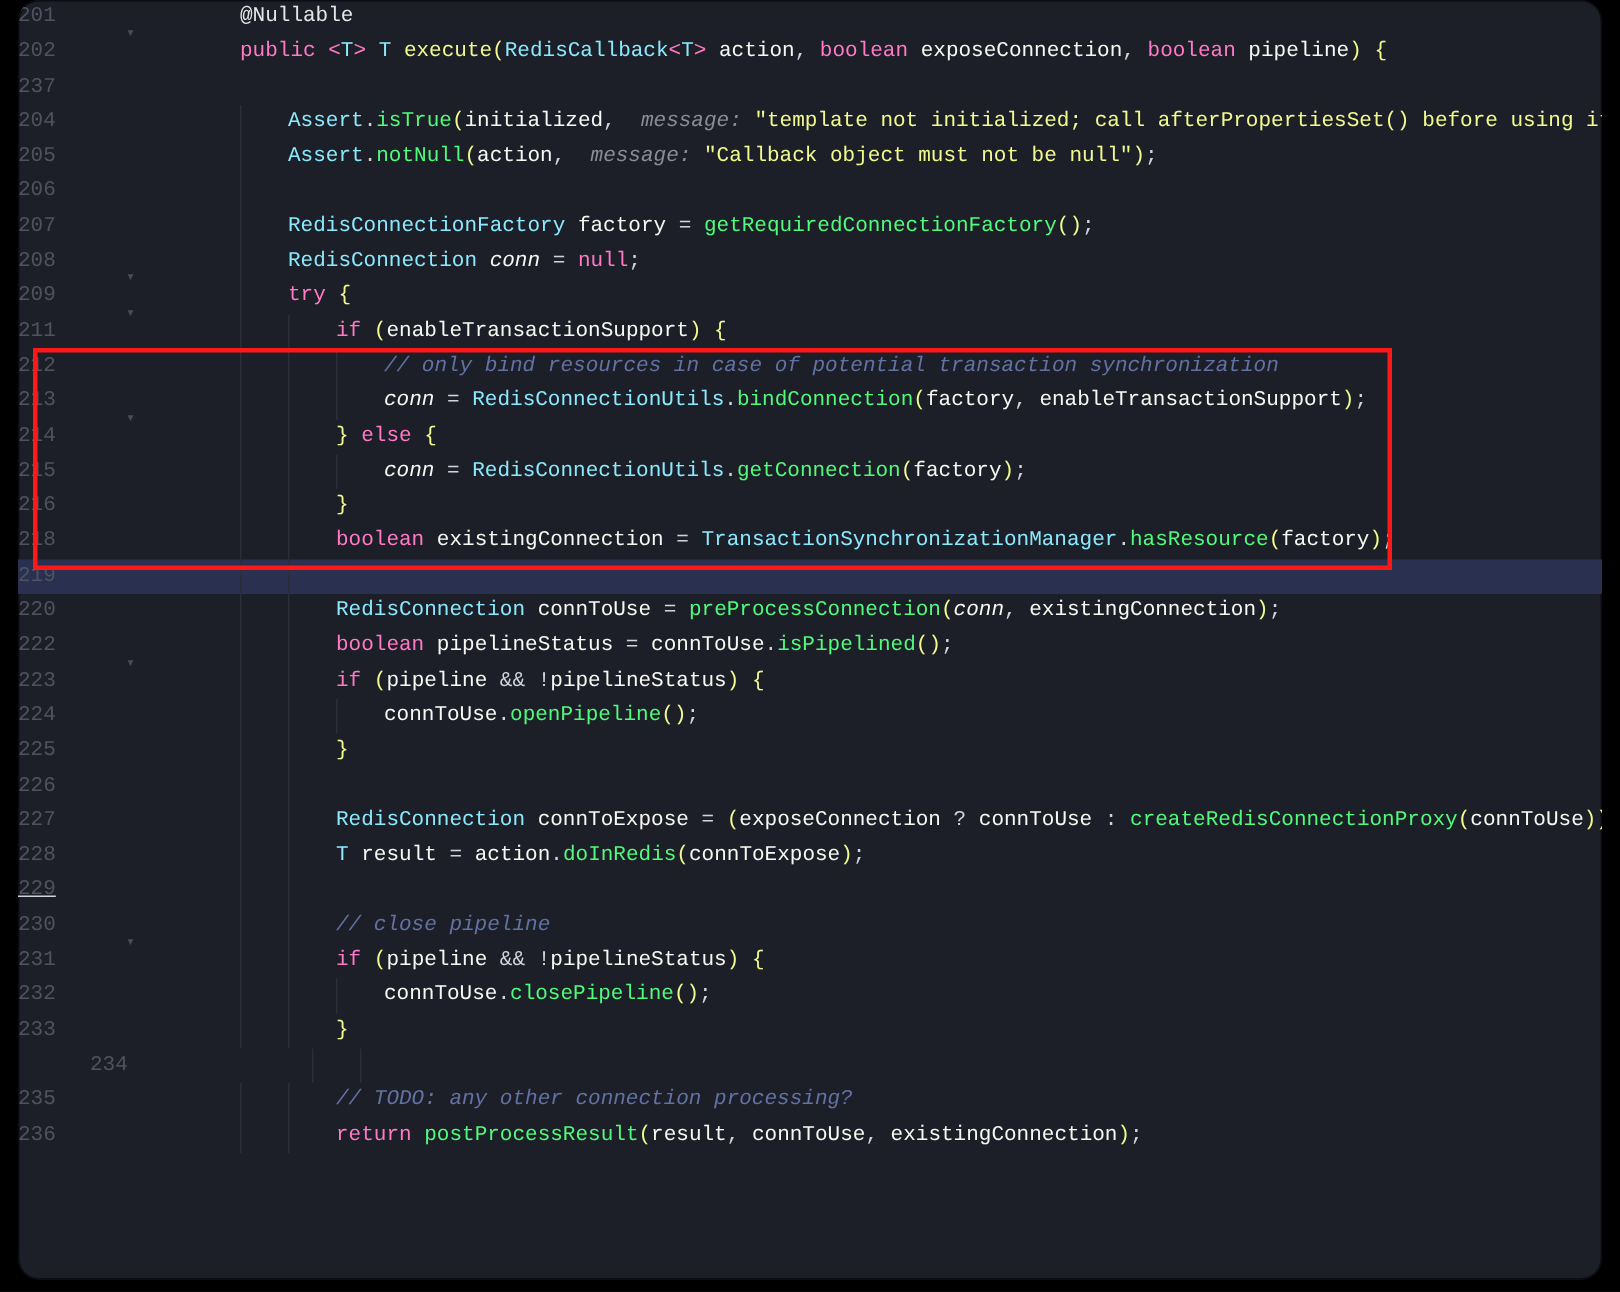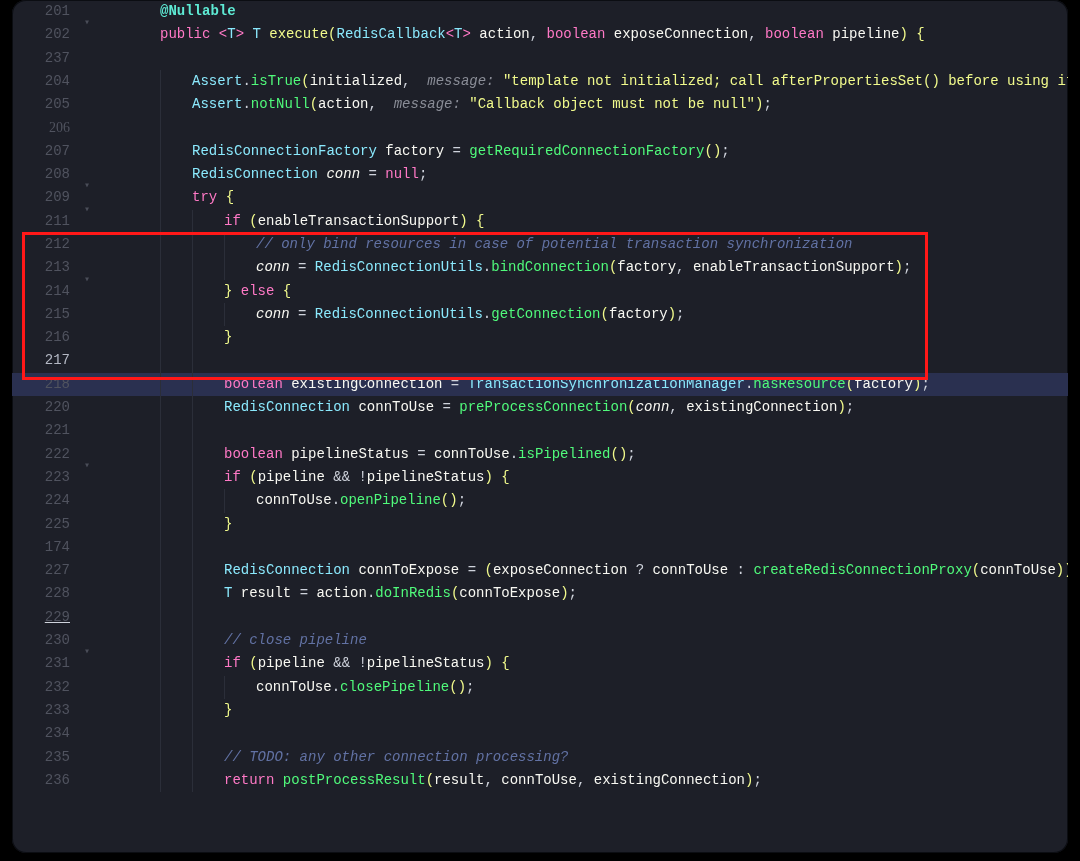--- a/index.html
+++ b/index.html
@@ -29,21 +29,21 @@
     line-height: 23.3px;
     color: #cfd3dc;
   }
   .line {
     display: flex;
     align-items: flex-start;
     white-space: pre;
   }
   .gutter {
     width: 58px;
-    text-align: right;
+    text-align: left;
     color: #50535f;
     padding-right: 8px;
     flex: 0 0 58px;
     user-select: none;
   }
   .gutter.cur { color: #b4b8c4; }
   .fold {
     width: 30px;
     flex: 0 0 30px;
     position: relative;
@@ -80,21 +80,21 @@
   .type { color: #8be9fd; }      
   .ident{ color: #f8f8f2; }      
   .italv{ color: #f8f8f2; font-style: italic; } 
   .func { color: #50fa7b; }      
   .decl { color: #f1fa8c; }      
   .str  { color: #f1fa8c; }
   .paren{ color: #f1fa8c; }
   .punc { color: #cfd3dc; }
   .dim  { color: #8a8d97; font-style: italic; }
   .comm { color: #6272a4; font-style: italic; }
-  .ann  { color: #5eead4; font-weight: bold; }
+  .ann  { color: #e5e5e5; }
   .gener{ color: #ff79c6; }
   .guide {
     position: absolute;
     top: 0;
     bottom: 0;
     border-left: 1px solid #2b2e39;
   }
   .content {
     position: relative;
     z-index: 1;
@@ -134,46 +134,45 @@
 <body>
 
 <div class="frame">
   <div class="editor">
     <div class="rows" id="rows">
         <div class="line content" style="height: 23.3px;"><div class="gutter">201</div><div class="fold"></div><div class="code"><span style="display: inline-block; position: relative; width: 32px; height: 23.3px; vertical-align: top;"></span><span style="vertical-align: top;"><span class="ann">@Nullable</span></span></div></div>
         <div class="line content" style="height: 23.3px;"><div class="gutter">202</div><div class="fold"><span class="chev">▾</span></div><div class="code"><span style="display: inline-block; position: relative; width: 32px; height: 23.3px; vertical-align: top;"></span><span style="vertical-align: top;"><span class="kw">public</span><span class="punc"> </span><span class="gener">&lt;</span><span class="type">T</span><span class="gener">&gt;</span><span class="punc"> </span><span class="type">T</span><span class="punc"> </span><span class="decl">execute</span><span class="paren">(</span><span class="type">RedisCallback</span><span class="gener">&lt;</span><span class="type">T</span><span class="gener">&gt;</span><span class="punc"> </span><span class="ident">action</span><span class="punc">, </span><span class="kw">boolean</span><span class="punc"> </span><span class="ident">exposeConnection</span><span class="punc">, </span><span class="kw">boolean</span><span class="punc"> </span><span class="ident">pipeline</span><span class="paren">)</span><span class="punc"> </span><span class="paren">{</span></span></div></div>
         <div class="line content" style="height: 23.3px;"><div class="gutter">237</div><div class="fold"></div><div class="code"><span style="display: inline-block; position: relative; width: 32px; height: 23.3px; vertical-align: top;"></span><span style="vertical-align: top;"></span></div></div>
         <div class="line content" style="height: 23.3px;"><div class="gutter">204</div><div class="fold"></div><div class="code"><span style="display: inline-block; position: relative; width: 64px; height: 23.3px; vertical-align: top;"><span class="guide" style="left: 32px;"></span></span><span style="vertical-align: top;"><span class="type">Assert</span><span class="punc">.</span><span class="func">isTrue</span><span class="paren">(</span><span class="ident">initialized</span><span class="punc">,  </span><span class="dim">message:</span><span class="punc"> </span><span class="str">"template not initialized; call afterPropertiesSet() before using it"</span></span></div></div>
         <div class="line content" style="height: 23.3px;"><div class="gutter">205</div><div class="fold"></div><div class="code"><span style="display: inline-block; position: relative; width: 64px; height: 23.3px; vertical-align: top;"><span class="guide" style="left: 32px;"></span></span><span style="vertical-align: top;"><span class="type">Assert</span><span class="punc">.</span><span class="func">notNull</span><span class="paren">(</span><span class="ident">action</span><span class="punc">,  </span><span class="dim">message:</span><span class="punc"> </span><span class="str">"Callback object must not be null"</span><span class="paren">)</span><span class="punc">;</span></span></div></div>
-        <div class="line content" style="height: 23.3px; font-family: Liberation Serif, serif;"><div class="gutter">206</div><div class="fold"></div><div class="code"><span style="display: inline-block; position: relative; width: 64px; height: 23.3px; vertical-align: top;"><span class="guide" style="left: 32px;"></span></span><span style="vertical-align: top;"></span></div></div>
+        <div class="line content" style="height: 23.3px;"><div class="gutter">206</div><div class="fold"></div><div class="code"><span style="display: inline-block; position: relative; width: 64px; height: 23.3px; vertical-align: top;"><span class="guide" style="left: 32px;"></span></span><span style="vertical-align: top;"></span></div></div>
         <div class="line content" style="height: 23.3px;"><div class="gutter">207</div><div class="fold"></div><div class="code"><span style="display: inline-block; position: relative; width: 64px; height: 23.3px; vertical-align: top;"><span class="guide" style="left: 32px;"></span></span><span style="vertical-align: top;"><span class="type">RedisConnectionFactory</span><span class="punc"> </span><span class="ident">factory</span><span class="punc"> = </span><span class="func">getRequiredConnectionFactory</span><span class="paren">()</span><span class="punc">;</span></span></div></div>
         <div class="line content" style="height: 23.3px;"><div class="gutter">208</div><div class="fold"></div><div class="code"><span style="display: inline-block; position: relative; width: 64px; height: 23.3px; vertical-align: top;"><span class="guide" style="left: 32px;"></span></span><span style="vertical-align: top;"><span class="type">RedisConnection</span><span class="punc"> </span><span class="italv">conn</span><span class="punc"> = </span><span class="kw">null</span><span class="punc">;</span></span></div></div>
         <div class="line content" style="height: 23.3px;"><div class="gutter">209</div><div class="fold"><span class="chev">▾</span></div><div class="code"><span style="display: inline-block; position: relative; width: 64px; height: 23.3px; vertical-align: top;"><span class="guide" style="left: 32px;"></span></span><span style="vertical-align: top;"><span class="kw">try</span><span class="punc"> </span><span class="paren">{</span></span></div></div>
         <div class="line content" style="height: 23.3px;"><div class="gutter">211</div><div class="fold"><span class="chev">▾</span></div><div class="code"><span style="display: inline-block; position: relative; width: 96px; height: 23.3px; vertical-align: top;"><span class="guide" style="left: 32px;"></span><span class="guide" style="left: 64px;"></span></span><span style="vertical-align: top;"><span class="kw">if</span><span class="punc"> </span><span class="paren">(</span><span class="ident">enableTransactionSupport</span><span class="paren">)</span><span class="punc"> </span><span class="paren">{</span></span></div></div>
         <div class="line content" style="height: 23.3px;"><div class="gutter">212</div><div class="fold"></div><div class="code"><span style="display: inline-block; position: relative; width: 128px; height: 23.3px; vertical-align: top;"><span class="guide" style="left: 32px;"></span><span class="guide" style="left: 64px;"></span><span class="guide" style="left: 96px;"></span></span><span style="vertical-align: top;"><span class="comm">// only bind resources in case of potential transaction synchronization</span></span></div></div>
         <div class="line content" style="height: 23.3px;"><div class="gutter">213</div><div class="fold"></div><div class="code"><span style="display: inline-block; position: relative; width: 128px; height: 23.3px; vertical-align: top;"><span class="guide" style="left: 32px;"></span><span class="guide" style="left: 64px;"></span><span class="guide" style="left: 96px;"></span></span><span style="vertical-align: top;"><span class="italv">conn</span><span class="punc"> = </span><span class="type">RedisConnectionUtils</span><span class="punc">.</span><span class="func">bindConnection</span><span class="paren">(</span><span class="ident">factory</span><span class="punc">, </span><span class="ident">enableTransactionSupport</span><span class="paren">)</span><span class="punc">;</span></span></div></div>
         <div class="line content" style="height: 23.3px;"><div class="gutter">214</div><div class="fold"><span class="chev">▾</span></div><div class="code"><span style="display: inline-block; position: relative; width: 96px; height: 23.3px; vertical-align: top;"><span class="guide" style="left: 32px;"></span><span class="guide" style="left: 64px;"></span></span><span style="vertical-align: top;"><span class="paren">}</span><span class="punc"> </span><span class="kw">else</span><span class="punc"> </span><span class="paren">{</span></span></div></div>
         <div class="line content" style="height: 23.3px;"><div class="gutter">215</div><div class="fold"></div><div class="code"><span style="display: inline-block; position: relative; width: 128px; height: 23.3px; vertical-align: top;"><span class="guide" style="left: 32px;"></span><span class="guide" style="left: 64px;"></span><span class="guide" style="left: 96px;"></span></span><span style="vertical-align: top;"><span class="italv">conn</span><span class="punc"> = </span><span class="type">RedisConnectionUtils</span><span class="punc">.</span><span class="func">getConnection</span><span class="paren">(</span><span class="ident">factory</span><span class="paren">)</span><span class="punc">;</span></span></div></div>
         <div class="line content" style="height: 23.3px;"><div class="gutter">216</div><div class="fold"></div><div class="code"><span style="display: inline-block; position: relative; width: 96px; height: 23.3px; vertical-align: top;"><span class="guide" style="left: 32px;"></span><span class="guide" style="left: 64px;"></span></span><span style="vertical-align: top;"><span class="paren">}</span></span></div></div>
         <div class="highlight-row" style="top: 372.8px;"></div>
-        <div class="line content" style="height: 23.3px;"><div class="gutter cur">217</div><div class="fold"></div><div class="code"><span style="display: inline-block; position: relative; width: 96px; height: 23.3px; vertical-align: top;"><span class="guide" style="left: 32px;"></span><span class="guide" style="left: 64px;"></span></span><span style="vertical-align: top;"></span></div></div>
         <div class="line content" style="height: 23.3px;"><div class="gutter">218</div><div class="fold"></div><div class="code"><span style="display: inline-block; position: relative; width: 96px; height: 23.3px; vertical-align: top;"><span class="guide" style="left: 32px;"></span><span class="guide" style="left: 64px;"></span></span><span style="vertical-align: top;"><span class="kw">boolean</span><span class="punc"> </span><span class="ident">existingConnection</span><span class="punc"> = </span><span class="type">TransactionSynchronizationManager</span><span class="punc">.</span><span class="func">hasResource</span><span class="paren">(</span><span class="ident">factory</span><span class="paren">)</span><span class="punc">;</span></span></div></div>
+        <div class="line content" style="height: 23.3px;"><div class="gutter">219</div><div class="fold"></div><div class="code"><span style="display: inline-block; position: relative; width: 96px; height: 23.3px; vertical-align: top;"><span class="guide" style="left: 32px;"></span><span class="guide" style="left: 64px;"></span></span><span style="vertical-align: top;"></span></div></div>
         <div class="line content" style="height: 23.3px;"><div class="gutter">220</div><div class="fold"></div><div class="code"><span style="display: inline-block; position: relative; width: 96px; height: 23.3px; vertical-align: top;"><span class="guide" style="left: 32px;"></span><span class="guide" style="left: 64px;"></span></span><span style="vertical-align: top;"><span class="type">RedisConnection</span><span class="punc"> </span><span class="ident">connToUse</span><span class="punc"> = </span><span class="func">preProcessConnection</span><span class="paren">(</span><span class="italv">conn</span><span class="punc">, </span><span class="ident">existingConnection</span><span class="paren">)</span><span class="punc">;</span></span></div></div>
-        <div class="line content" style="height: 23.3px;"><div class="gutter">221</div><div class="fold"></div><div class="code"><span style="display: inline-block; position: relative; width: 96px; height: 23.3px; vertical-align: top;"><span class="guide" style="left: 32px;"></span><span class="guide" style="left: 64px;"></span></span><span style="vertical-align: top;"></span></div></div>
         <div class="line content" style="height: 23.3px;"><div class="gutter">222</div><div class="fold"></div><div class="code"><span style="display: inline-block; position: relative; width: 96px; height: 23.3px; vertical-align: top;"><span class="guide" style="left: 32px;"></span><span class="guide" style="left: 64px;"></span></span><span style="vertical-align: top;"><span class="kw">boolean</span><span class="punc"> </span><span class="ident">pipelineStatus</span><span class="punc"> = </span><span class="ident">connToUse</span><span class="punc">.</span><span class="func">isPipelined</span><span class="paren">()</span><span class="punc">;</span></span></div></div>
         <div class="line content" style="height: 23.3px;"><div class="gutter">223</div><div class="fold"><span class="chev">▾</span></div><div class="code"><span style="display: inline-block; position: relative; width: 96px; height: 23.3px; vertical-align: top;"><span class="guide" style="left: 32px;"></span><span class="guide" style="left: 64px;"></span></span><span style="vertical-align: top;"><span class="kw">if</span><span class="punc"> </span><span class="paren">(</span><span class="ident">pipeline</span><span class="punc"> &amp;&amp; !</span><span class="ident">pipelineStatus</span><span class="paren">)</span><span class="punc"> </span><span class="paren">{</span></span></div></div>
         <div class="line content" style="height: 23.3px;"><div class="gutter">224</div><div class="fold"></div><div class="code"><span style="display: inline-block; position: relative; width: 128px; height: 23.3px; vertical-align: top;"><span class="guide" style="left: 32px;"></span><span class="guide" style="left: 64px;"></span><span class="guide" style="left: 96px;"></span></span><span style="vertical-align: top;"><span class="ident">connToUse</span><span class="punc">.</span><span class="func">openPipeline</span><span class="paren">()</span><span class="punc">;</span></span></div></div>
         <div class="line content" style="height: 23.3px;"><div class="gutter">225</div><div class="fold"></div><div class="code"><span style="display: inline-block; position: relative; width: 96px; height: 23.3px; vertical-align: top;"><span class="guide" style="left: 32px;"></span><span class="guide" style="left: 64px;"></span></span><span style="vertical-align: top;"><span class="paren">}</span></span></div></div>
-        <div class="line content" style="height: 23.3px;"><div class="gutter">174</div><div class="fold"></div><div class="code"><span style="display: inline-block; position: relative; width: 96px; height: 23.3px; vertical-align: top;"><span class="guide" style="left: 32px;"></span><span class="guide" style="left: 64px;"></span></span><span style="vertical-align: top;"></span></div></div>
+        <div class="line content" style="height: 23.3px;"><div class="gutter">226</div><div class="fold"></div><div class="code"><span style="display: inline-block; position: relative; width: 96px; height: 23.3px; vertical-align: top;"><span class="guide" style="left: 32px;"></span><span class="guide" style="left: 64px;"></span></span><span style="vertical-align: top;"></span></div></div>
         <div class="line content" style="height: 23.3px;"><div class="gutter">227</div><div class="fold"></div><div class="code"><span style="display: inline-block; position: relative; width: 96px; height: 23.3px; vertical-align: top;"><span class="guide" style="left: 32px;"></span><span class="guide" style="left: 64px;"></span></span><span style="vertical-align: top;"><span class="type">RedisConnection</span><span class="punc"> </span><span class="ident">connToExpose</span><span class="punc"> = </span><span class="paren">(</span><span class="ident">exposeConnection</span><span class="punc"> ? </span><span class="ident">connToUse</span><span class="punc"> : </span><span class="func">createRedisConnectionProxy</span><span class="paren">(</span><span class="ident">connToUse</span><span class="paren">))</span></span></div></div>
         <div class="line content" style="height: 23.3px;"><div class="gutter">228</div><div class="fold"></div><div class="code"><span style="display: inline-block; position: relative; width: 96px; height: 23.3px; vertical-align: top;"><span class="guide" style="left: 32px;"></span><span class="guide" style="left: 64px;"></span></span><span style="vertical-align: top;"><span class="type">T</span><span class="punc"> </span><span class="ident">result</span><span class="punc"> = </span><span class="ident">action</span><span class="punc">.</span><span class="func">doInRedis</span><span class="paren">(</span><span class="ident">connToExpose</span><span class="paren">)</span><span class="punc">;</span></span></div></div>
         <div class="line content" style="height: 23.3px; text-decoration: underline;"><div class="gutter">229</div><div class="fold"></div><div class="code"><span style="display: inline-block; position: relative; width: 96px; height: 23.3px; vertical-align: top;"><span class="guide" style="left: 32px;"></span><span class="guide" style="left: 64px;"></span></span><span style="vertical-align: top;"></span></div></div>
         <div class="line content" style="height: 23.3px;"><div class="gutter">230</div><div class="fold"></div><div class="code"><span style="display: inline-block; position: relative; width: 96px; height: 23.3px; vertical-align: top;"><span class="guide" style="left: 32px;"></span><span class="guide" style="left: 64px;"></span></span><span style="vertical-align: top;"><span class="comm">// close pipeline</span></span></div></div>
         <div class="line content" style="height: 23.3px;"><div class="gutter">231</div><div class="fold"><span class="chev">▾</span></div><div class="code"><span style="display: inline-block; position: relative; width: 96px; height: 23.3px; vertical-align: top;"><span class="guide" style="left: 32px;"></span><span class="guide" style="left: 64px;"></span></span><span style="vertical-align: top;"><span class="kw">if</span><span class="punc"> </span><span class="paren">(</span><span class="ident">pipeline</span><span class="punc"> &amp;&amp; !</span><span class="ident">pipelineStatus</span><span class="paren">)</span><span class="punc"> </span><span class="paren">{</span></span></div></div>
         <div class="line content" style="height: 23.3px;"><div class="gutter">232</div><div class="fold"></div><div class="code"><span style="display: inline-block; position: relative; width: 128px; height: 23.3px; vertical-align: top;"><span class="guide" style="left: 32px;"></span><span class="guide" style="left: 64px;"></span><span class="guide" style="left: 96px;"></span></span><span style="vertical-align: top;"><span class="ident">connToUse</span><span class="punc">.</span><span class="func">closePipeline</span><span class="paren">()</span><span class="punc">;</span></span></div></div>
         <div class="line content" style="height: 23.3px;"><div class="gutter">233</div><div class="fold"></div><div class="code"><span style="display: inline-block; position: relative; width: 96px; height: 23.3px; vertical-align: top;"><span class="guide" style="left: 32px;"></span><span class="guide" style="left: 64px;"></span></span><span style="vertical-align: top;"><span class="paren">}</span></span></div></div>
-        <div class="line content" style="height: 23.3px;"><div class="gutter">234</div><div class="fold"></div><div class="code"><span style="display: inline-block; position: relative; width: 96px; height: 23.3px; vertical-align: top;"><span class="guide" style="left: 32px;"></span><span class="guide" style="left: 64px;"></span></span><span style="vertical-align: top;"></span></div></div>
+        <div class="line content" style="height: 23.3px; padding-left: 48px;"><div class="gutter">234</div><div class="fold"></div><div class="code"><span style="display: inline-block; position: relative; width: 96px; height: 23.3px; vertical-align: top;"><span class="guide" style="left: 32px;"></span><span class="guide" style="left: 64px;"></span></span><span style="vertical-align: top;"></span></div></div>
         <div class="line content" style="height: 23.3px;"><div class="gutter">235</div><div class="fold"></div><div class="code"><span style="display: inline-block; position: relative; width: 96px; height: 23.3px; vertical-align: top;"><span class="guide" style="left: 32px;"></span><span class="guide" style="left: 64px;"></span></span><span style="vertical-align: top;"><span class="comm">// TODO: any other connection processing?</span></span></div></div>
         <div class="line content" style="height: 23.3px;"><div class="gutter">236</div><div class="fold"></div><div class="code"><span style="display: inline-block; position: relative; width: 96px; height: 23.3px; vertical-align: top;"><span class="guide" style="left: 32px;"></span><span class="guide" style="left: 64px;"></span></span><span style="vertical-align: top;"><span class="kw">return</span><span class="punc"> </span><span class="func">postProcessResult</span><span class="paren">(</span><span class="ident">result</span><span class="punc">, </span><span class="ident">connToUse</span><span class="punc">, </span><span class="ident">existingConnection</span><span class="paren">)</span><span class="punc">;</span></span></div></div>
       </div>
     <div class="redbox" id="redbox" style="top: 232px; left: 10px; width: 900px; height: 141.8px;"></div>
   </div>
 </div>
 
 </body></html>

